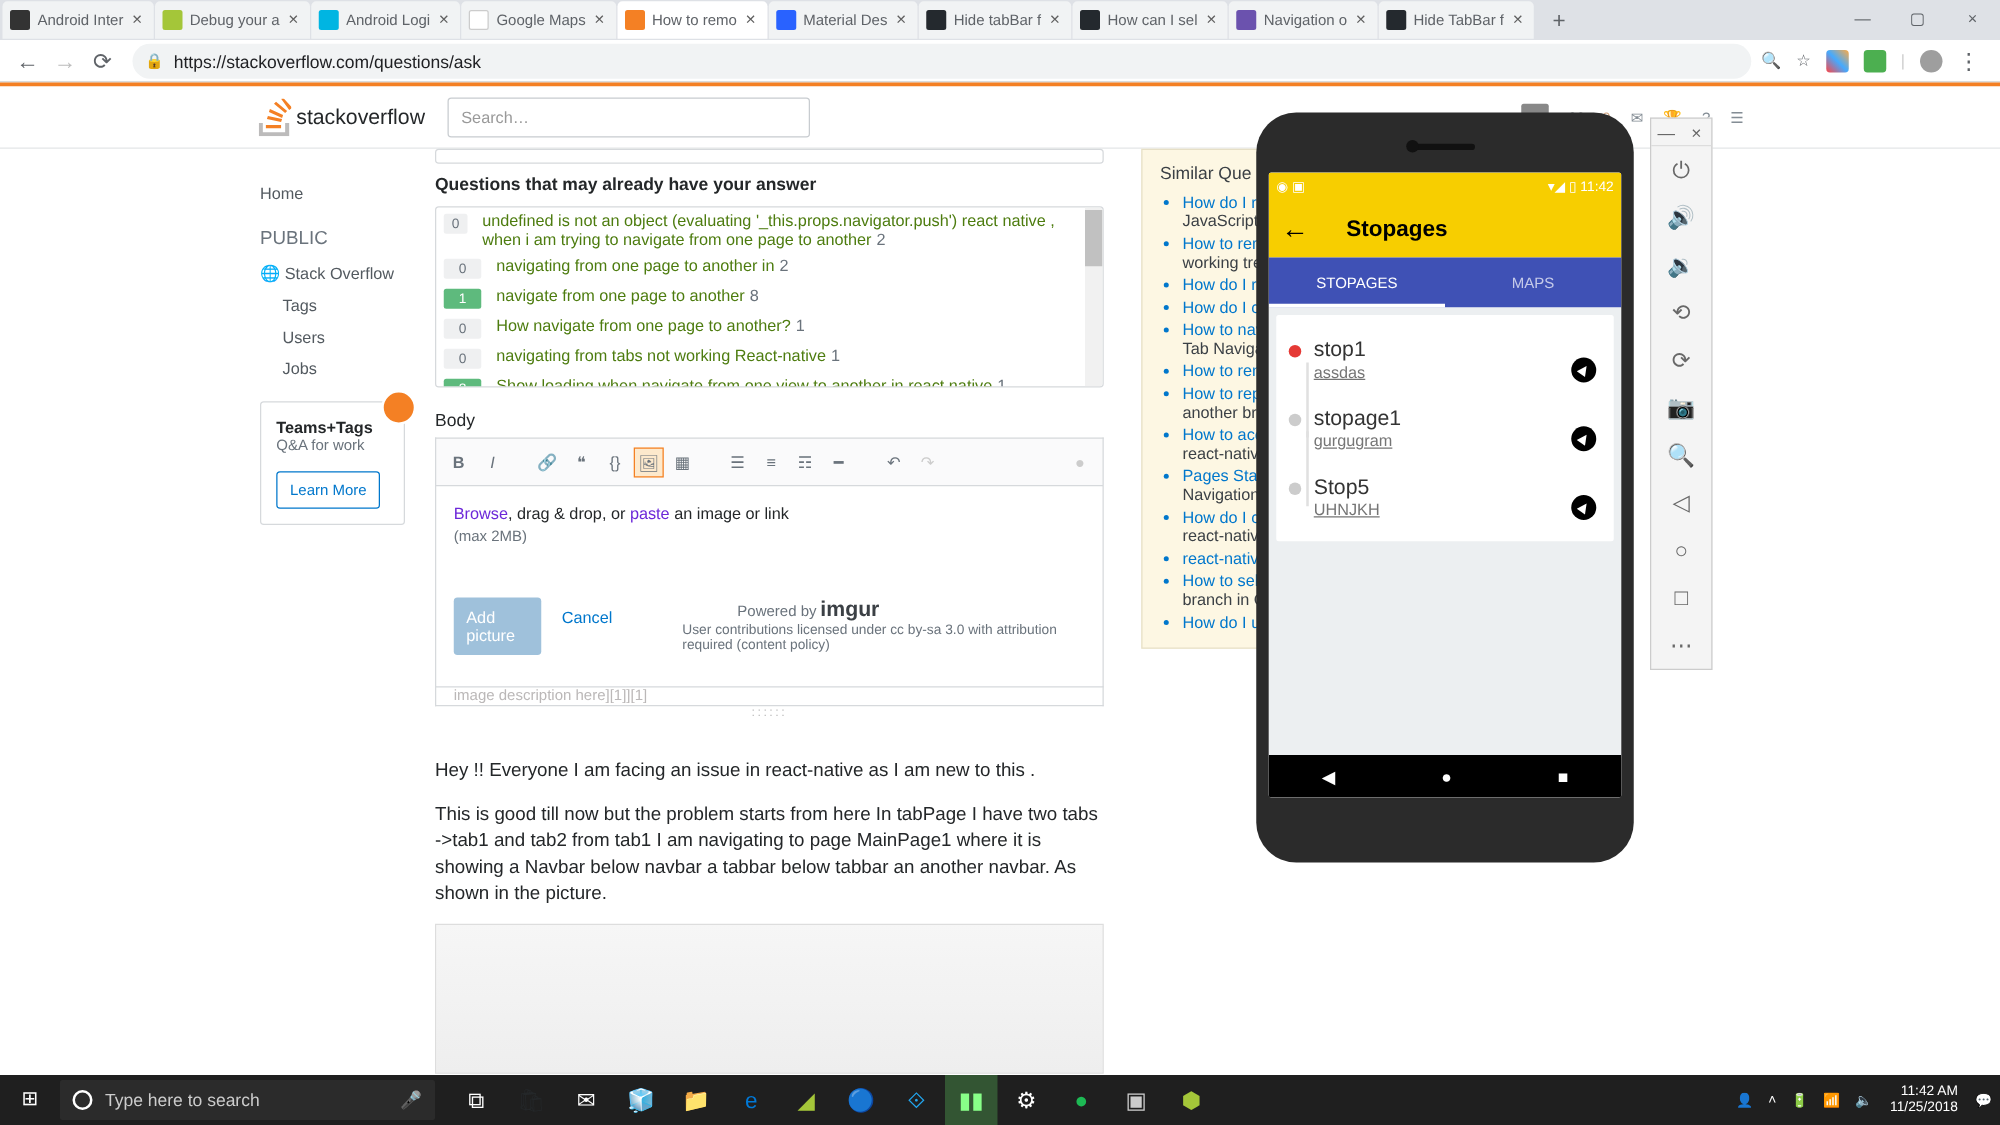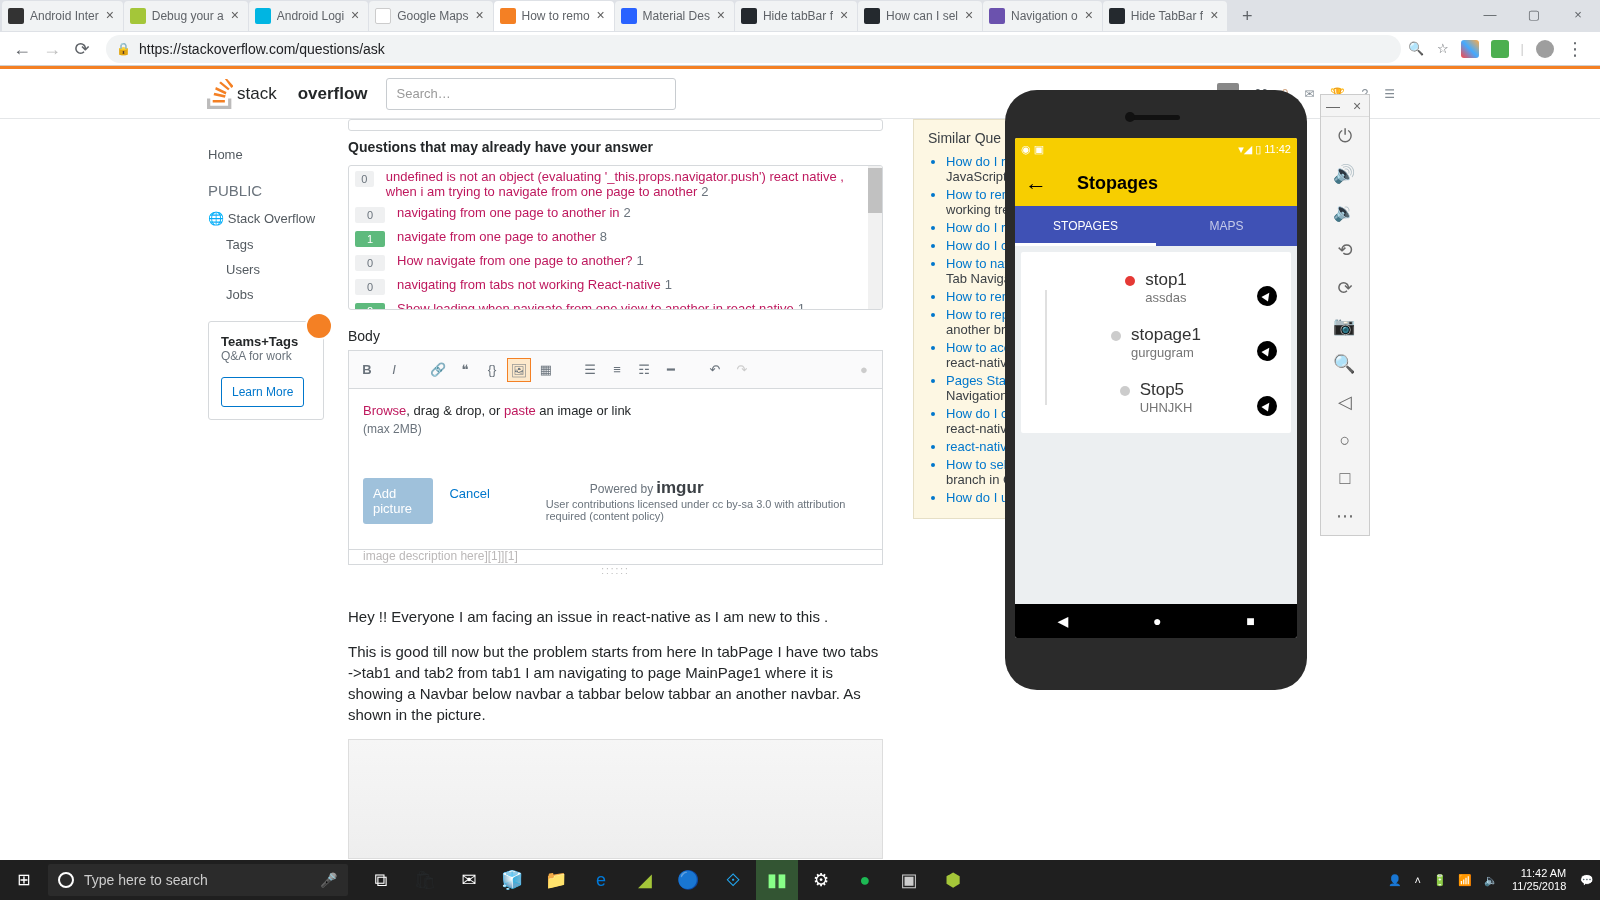--- a/index.html
+++ b/index.html
@@ -21,51 +21,51 @@
 .url-box { flex: 1; display: flex; align-items: center; background: #f1f3f4; height: 28px; border-radius: 14px; padding: 0 10px; margin: 0 8px; }
 .url-box .lock { font-size: 12px; color: #5f6368; margin-right: 8px; }
 .url-box .url { font-size: 14px; color: #202124; }
 .ext-icons { display: flex; align-items: center; gap: 12px; padding-right: 8px; }
 .ext-icon { width: 18px; height: 18px; border-radius: 3px; }
 
 
 .so-orange-bar { height: 3px; background: #f48024; }
 .so-topbar { height: 50px; display: flex; align-items: center; padding: 0 12px; border-bottom: 1px solid #e4e6e8; }
 .so-logo { margin-left: 195px; margin-right: 18px; font-size: 17px; display: flex; align-items: center; }
-.so-logo b { font-weight: bold; margin-left: 21px; }
+.so-logo b { font-weight: normal; }
 .so-search { width: 290px; height: 32px; border: 1px solid #c8ccd0; border-radius: 3px; padding: 0 10px; font-size: 13px; color: #999; display: flex; align-items: center; }
 .so-top-right { position: absolute; right: 205px; display: flex; align-items: center; gap: 16px; font-size: 12px; }
 .so-avatar { width: 22px; height: 22px; background: #888; border-radius: 2px; }
 .so-rep { color: #535a60; }
 
 .so-page { display: flex; padding-left: 208px; }
 .so-sidebar { width: 140px; padding-top: 22px; font-size: 13px; }
 .so-side-link { padding: 6px 0; color: #535a60; }
 .so-side-label { font-size: 15px; color: #6a737c; padding: 14px 0 6px; }
 .so-side-sub { padding: 5px 0 5px 18px; color: #535a60; }
 
 .so-main { width: 545px; padding-right: 10px; }
 .suggest-heading { font-weight: bold; font-size: 14px; margin: 6px 0 10px; }
 .suggest-list { border: 1px solid #d6d9dc; border-radius: 3px; height: 145px; overflow: hidden; position: relative; }
 .suggest-row { display: flex; align-items: flex-start; padding: 3px 6px; font-size: 13px; }
 .vote-badge { width: 30px; height: 16px; background: #eff0f1; color: #6a737c; text-align: center; font-size: 11px; line-height: 16px; border-radius: 2px; margin-right: 12px; margin-top: 2px; }
 .vote-badge.green { background: #5eba7d; color: #fff; }
-.suggest-row .q-link { color: #be185d; }
+.suggest-row .q-link { color: #4d7c0f; }
 .suggest-row .cnt { color: #6a737c; margin-left: 4px; }
 .suggest-scroll { position: absolute; right: 0; top: 0; width: 14px; height: 100%; background: #f1f1f1; }
 .suggest-scroll .thumb { width: 100%; height: 45px; background: #c1c1c1; margin-top: 2px; }
 
 .body-label { font-weight: normal; margin: 18px 0 6px; font-size: 14px; }
 .wmd-toolbar { height: 38px; border: 1px solid #d6d9dc; border-bottom: none; display: flex; align-items: center; padding: 0 6px; gap: 3px; background: #fafafb; }
 .wmd-btn { width: 24px; height: 24px; text-align: center; line-height: 24px; color: #6a737c; font-size: 13px; }
 .wmd-sep { width: 14px; }
 .wmd-editor { border: 1px solid #d6d9dc; height: 162px; padding: 14px; font-size: 13px; position: relative; }
 .upload-card { }
 .upload-card .line1 {}
-.upload-card a { color: #be185d; }
+.upload-card a { color: #6d28d9; }
 .upload-hint { font-size: 12px; color: #6a737c; margin-top: 4px; }
 .upload-actions { display: flex; align-items: flex-start; margin-top: 42px; gap: 16px; }
 .btn-add { background: #9fc1db; color: #fff; padding: 8px 10px; border-radius: 3px; font-size: 13px; }
 .lnk-cancel { color: #07c; padding-top: 8px; font-size: 13px; }
 .imgur-col { font-size: 11px; color: #6a737c; }
 .imgur-col .pb { font-size: 12px; padding-left: 44px; }
 .imgur-col .logo { font-size: 17px; font-weight: bold; color: #3b4045; }
 .imgur-col .lic {}
 .editor-ghost { color: #bbb8b8; font-size: 12px; margin-top: -1px; padding-left: 14px; border: 1px solid #d6d9dc; border-top: none; height: 16px; }
 .drag-dots { text-align: center; color: #bbb; font-size: 10px; letter-spacing: 2px; }
@@ -94,25 +94,25 @@
 .emu-screen { background: #fafafa; width: 282px; height: 500px; border-radius: 2px; overflow: hidden; position: relative; }
 .status-bar { height: 22px; background: #f7ce00; display: flex; align-items: center; justify-content: space-between; padding: 0 6px; font-size: 11px; color: #fff; }
 .app-bar { height: 46px; background: #f7ce00; display: flex; align-items: center; padding: 0 10px; }
 .app-bar .back { font-size: 22px; color: #000; margin-right: 30px; font-weight: bold; }
 .app-bar .title { font-size: 18px; font-weight: bold; color: #000; }
 .tabs { height: 40px; background: #3f51b5; display: flex; }
 .tab { flex: 1; text-align: center; line-height: 40px; color: #c5cae9; font-size: 12px; font-weight: 500; }
 .tab.active { color: #fff; border-bottom: 3px solid #fff; }
 .list-area { background: #eceff1; padding: 6px; height: 360px; }
 .card { background: #fff; border-radius: 2px; padding: 8px 10px; }
-.stop-row { display: flex; align-items: flex-start; padding: 10px 0; position: relative; justify-content: center; }
+.stop-row { display: flex; align-items: flex-start; padding: 10px 0; position: relative; }
 .stop-dot { width: 10px; height: 10px; border-radius: 50%; background: #ccc; margin-right: 10px; margin-top: 6px; }
 .stop-dot.red { background: #e53935; }
 .stop-info .name { font-size: 17px; color: #333; }
-.stop-info .sub { font-size: 13px; color: #757575; }
+.stop-info .sub { font-size: 13px; color: #757575; text-decoration: underline; }
 .compass { position: absolute; right: 4px; top: 26px; width: 20px; height: 20px; background: #000; border-radius: 50%; display: flex; align-items: center; justify-content: center; }
 .compass::after { content: ""; width: 0; height: 0; border-left: 4px solid transparent; border-right: 4px solid transparent; border-bottom: 8px solid #fff; transform: rotate(35deg);}
 .timeline { position: absolute; left: 14px; top: 30px; width: 2px; height: 60px; background: #e0e0e0; }
 .sys-nav { position: absolute; bottom: 0; width: 100%; height: 34px; background: #000; display: flex; justify-content: space-around; align-items: center; }
 .sys-nav .navitm { color: #fff; font-size: 14px; }
 
 .emu-side { position: absolute; top: 94px; left: 1320px; width: 50px; background: #f4f4f4; border: 1px solid #ccc; text-align: center; font-size: 18px; color: #686868; }
 .emu-side .row { height: 38px; line-height: 38px; }
 .emu-side .toprow { display: flex; height: 22px; border-bottom: 1px solid #ddd; }
 .emu-side .toprow span { flex: 1; font-size: 14px; line-height: 22px; }

